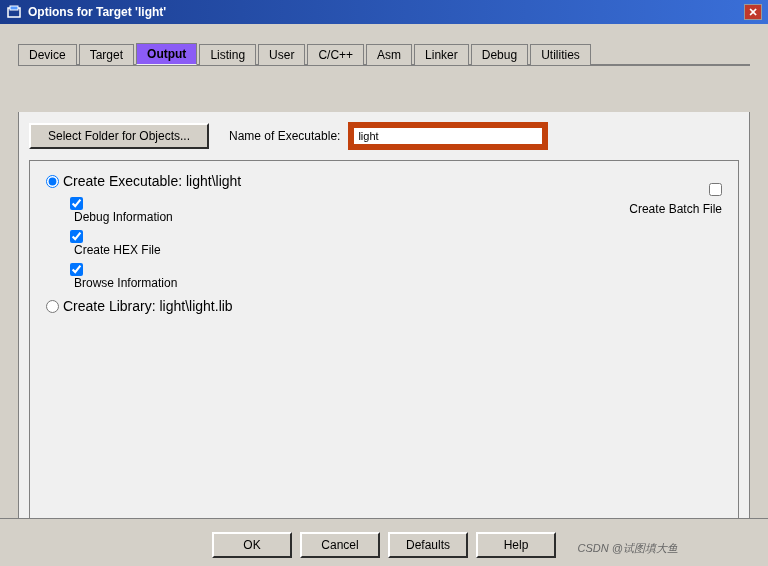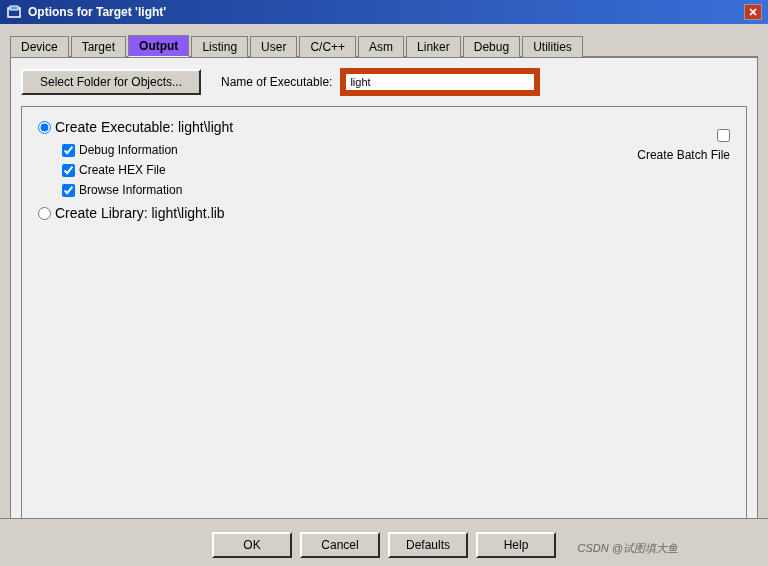--- a/index.html
+++ b/index.html
@@ -57,24 +57,25 @@
       align-items: center;
       justify-content: center;
       font-size: 11px;
       cursor: pointer;
       color: white;
       font-weight: bold;
     }
 
     .main-content {
       background: #d4d0c8;
-      padding: 10px;
+      padding: 18px;
       height: calc(566px - 24px);
       display: flex;
       flex-direction: column;
+      gap: 46px;
     }
 
     .tab-bar {
       display: flex;
       align-items: flex-end;
       background: #d4d0c8;
       border-bottom: 2px solid #808080;
       margin-bottom: 0;
     }
 
@@ -158,23 +159,24 @@
       margin-bottom: 8px;
     }
 
     .radio-label {
       font-size: 14px;
       margin-left: 4px;
     }
 
     .checkbox-row {
       display: flex;
-      align-items: center;
+      align-items: flex-start;
       margin-left: 24px;
       margin-bottom: 6px;
+      flex-direction: column;
     }
 
     .checkbox-label {
       font-size: 12px;
       margin-left: 4px;
     }
 
     .options-main-area {
       display: flex;
       width: 100%;

